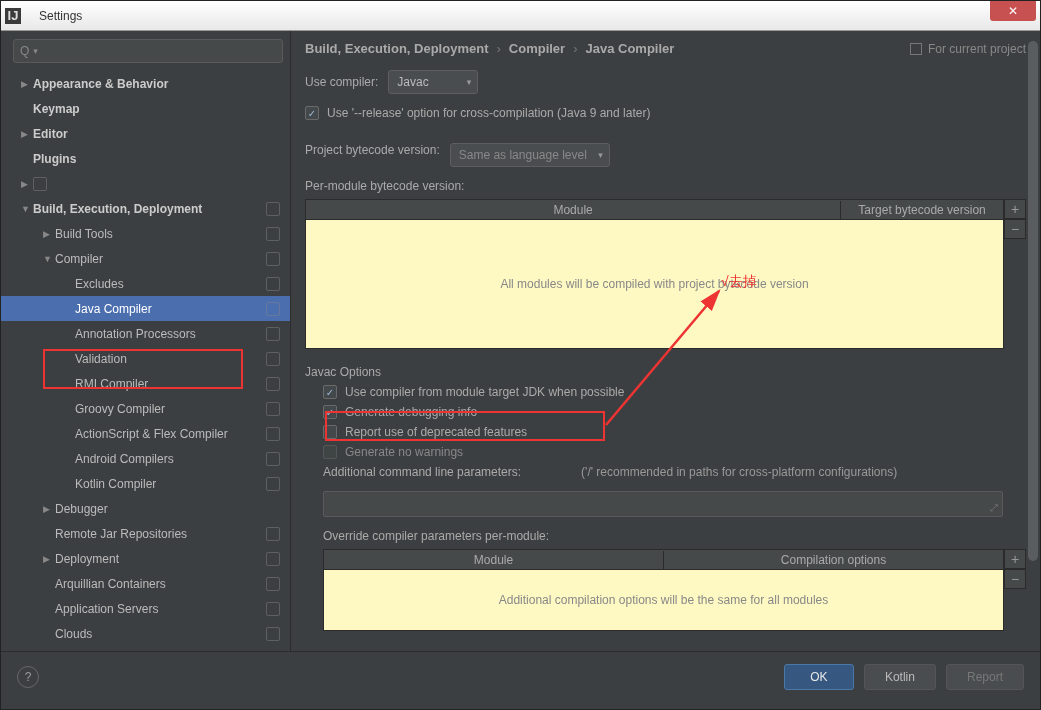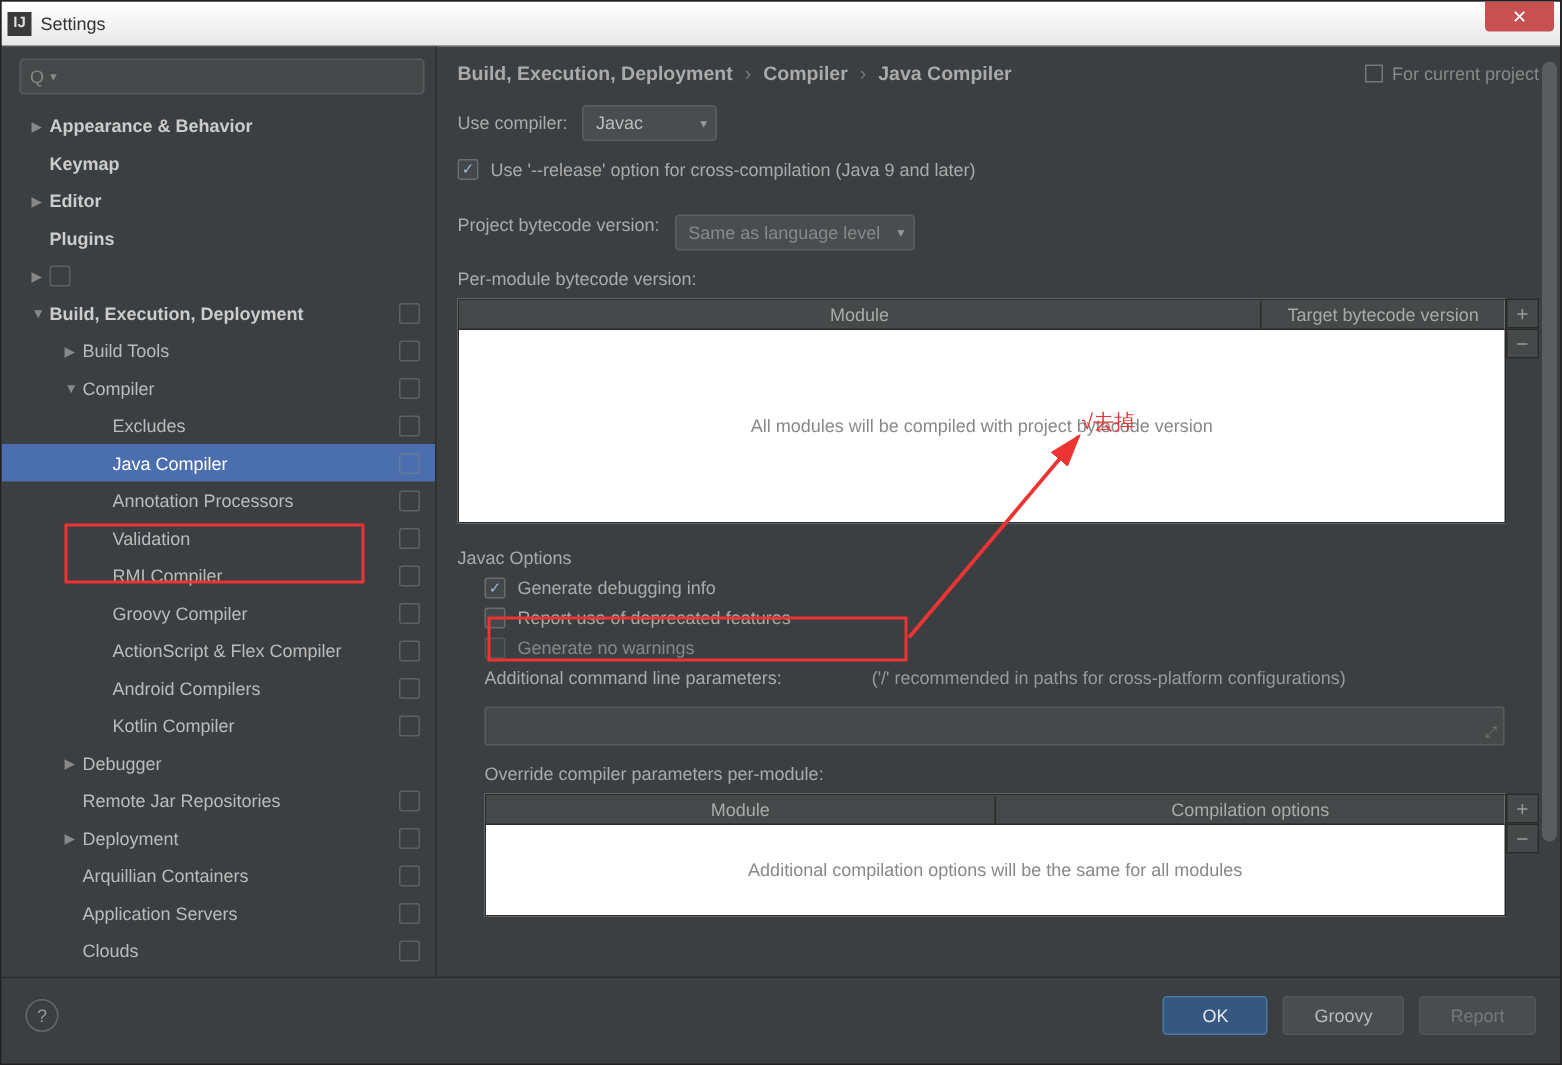--- a/index.html
+++ b/index.html
@@ -1,18 +1,18 @@
 <!DOCTYPE html>
 <html><head>
 <meta charset="utf-8">
 <style>
 * { box-sizing: border-box; margin: 0; padding: 0; font-family: "Segoe UI", Arial, sans-serif; }
 body { width: 1041px; height: 710px; background: #3c3f41; color: #bbb; font-size: 12px; overflow: hidden; position: relative; border: 1px solid #222; }
 .titlebar { height: 30px; background: linear-gradient(#fff, #e8e8e8); display: flex; align-items: center; padding: 0 4px; border-bottom: 1px solid #999; }
-.titlebar .appicon { width: 16px; height: 16px; background: #3a3a3a; margin-right: 6px; display: inline-flex; align-items: center; justify-content: center; color: #ddd; font-size: 10px; font-weight: bold; }
+.titlebar .appicon { width: 16px; height: 16px; background: #3a3a3a; margin-right: 18px; display: inline-flex; align-items: center; justify-content: center; color: #ddd; font-size: 13px; font-weight: bold; }
 .titlebar .title { color: #333; font-size: 12px; flex: 1; }
 .titlebar .closebtn { width: 46px; height: 20px; background: #c75050; color: #fff; display: flex; align-items: center; justify-content: center; font-size: 12px; border-radius: 0 0 3px 3px; margin-top: -10px; }
 .mainarea { display: flex; height: 620px; }
 .sidebar { width: 290px; background: #3c3f41; border-right: 1px solid #2b2b2b; display: flex; flex-direction: column; padding-top: 8px; }
 .searchrow { padding: 0 12px 8px 12px; }
 .searchbox { width: 270px; height: 24px; background: #45494a; border: 1px solid #5a5a5a; border-radius: 3px; padding: 0 6px; display: flex; align-items: center; color: #888; }
 .searchbox .mag { margin-right: 4px; }
 .tree { flex: 1; overflow-y: auto; }
 .tree-item { display: flex; align-items: center; height: 25px; padding-left: 14px; position: relative; cursor: default; color: #bbb; }
 .tree-item.sel { background: #4b6eaf; color: #fff; }
@@ -31,21 +31,21 @@
 .breadcrumb .proj { margin-left: auto; display: flex; align-items: center; gap: 6px; color: #888; font-size: 12px; }
 .formrow { display: flex; align-items: center; gap: 10px; margin-bottom: 12px; color: #aaa; }
 .combo { background: #4a4d4f; border: 1px solid #5e5e5e; border-radius: 3px; padding: 3px 22px 3px 8px; position: relative; color: #bbb; min-width: 90px; height: 24px; display: flex; align-items: center; }
 .combo::after { content: "▾"; position: absolute; right: 6px; color: #999; font-size: 9px; }
 .cbrow { display: flex; align-items: center; gap: 8px; color: #aaa; margin-bottom: 6px; }
 .cb { width: 14px; height: 14px; border: 1px solid #6a6a6a; background: #43494a; border-radius: 2px; display: flex; align-items: center; justify-content: center; color: #a0b8d8; font-size: 10px; }
 .cb.checked::after { content: "✓"; }
 .cb.disabled { opacity: 0.55; }
 .section-label { color: #aaa; margin: 10px 0 6px 0; }
 .table-wrap { display: flex; }
-.table { flex: 1; border: 1px solid #2b2b2b; background: #ffffff; }
+.table { flex: 1; border: 1px solid #2b2b2b; background: #fef9c3; }
 .thead { display: flex; background: #45494a; border-bottom: 1px solid #2b2b2b; height: 20px; align-items: center; }
 .thead .th { text-align: center; color: #aaa; border-right: 1px solid #2b2b2b; padding: 2px 0; }
 .thead .th:last-child { border-right: none; }
 .tbody { height: 128px; display: flex; align-items: center; justify-content: center; color: #888; position: relative; }
 .tbody2 { height: 60px; display: flex; align-items: center; justify-content: center; color: #888; }
 .side-btns { width: 22px; display: flex; flex-direction: column; }
 .side-btns .sb { height: 20px; background: #45494a; border: 1px solid #2b2b2b; color: #999; display: flex; align-items: center; justify-content: center; font-size: 14px; }
 .cmdline-input { width: 680px; height: 26px; background: #45494a; border: 1px solid #5a5a5a; border-radius: 2px; position: relative; margin: 6px 0 12px 0; }
 .cmdline-input .expand { position: absolute; right: 4px; bottom: 2px; color: #777; font-size: 10px; }
 .footer { height: 50px; border-top: 1px solid #2b2b2b; display: flex; align-items: center; padding: 0 16px; gap: 10px; }
@@ -240,20 +240,24 @@
       <div class="side-btns">
         <div class="sb">+</div>
         <div class="sb">−</div>
       </div>
     </div>
 
     <div class="section-label" style="margin-top:16px;">Javac Options</div>
     <div style="padding-left:18px;">
       <div class="cbrow">
           <span class="cb checked"></span>
+          <span>Use compiler from module target JDK when possible</span>
+        </div>
+      <div class="cbrow">
+          <span class="cb checked"></span>
           <span>Generate debugging info</span>
         </div>
       <div class="cbrow">
           <span class="cb"></span>
           <span>Report use of deprecated features</span>
         </div>
       <div class="cbrow">
           <span class="cb disabled"></span>
           <span style="color:#888;">Generate no warnings</span>
         </div>
@@ -285,21 +289,21 @@
   </div>
 </div>
 
 <div class="footer">
   <div class="help">?</div>
   <div class="spacer"></div>
   <div class="btn primary">
       <span>OK</span>
     </div>
   <div class="btn">
-      <span>Groovy</span>
+      <span>Kotlin</span>
     </div>
   <div class="btn disabled">
       <span>Report</span>
     </div>
 </div>
 
 <div class="redbox1"></div>
 <div class="redbox2"></div>
 <svg class="arrowsvg" width="1041" height="710">
   <defs>

